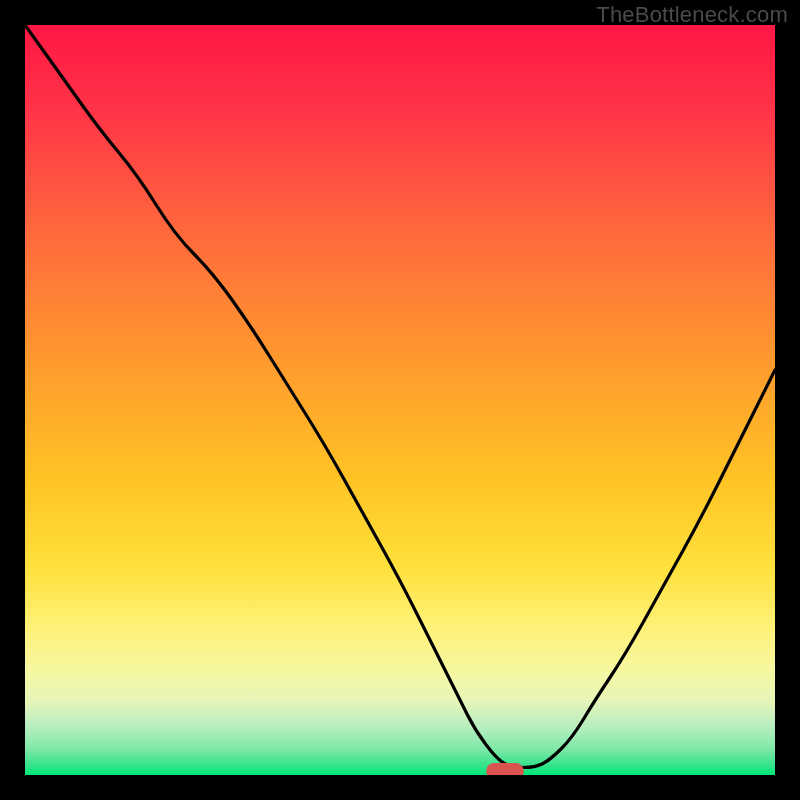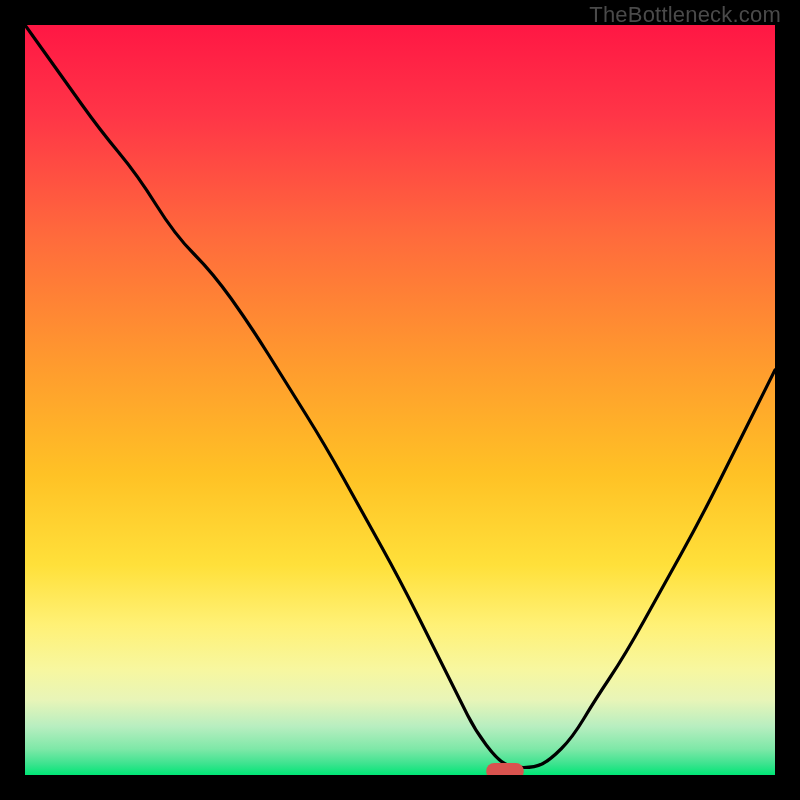--- a/index.html
+++ b/index.html
@@ -12,21 +12,21 @@
     overflow: hidden;
   }
   .container {
     position: relative;
     width: 800px;
     height: 800px;
   }
   .watermark {
     position: absolute;
     top: 2px;
-    right: 19px;
+    right: 12px;
     color: #4a4a4a;
     font-size: 22px;
     font-weight: 500;
     z-index: 10;
     letter-spacing: 0.2px;
   }
   .plot-area {
     position: absolute;
     left: 25px;
     top: 25px;

